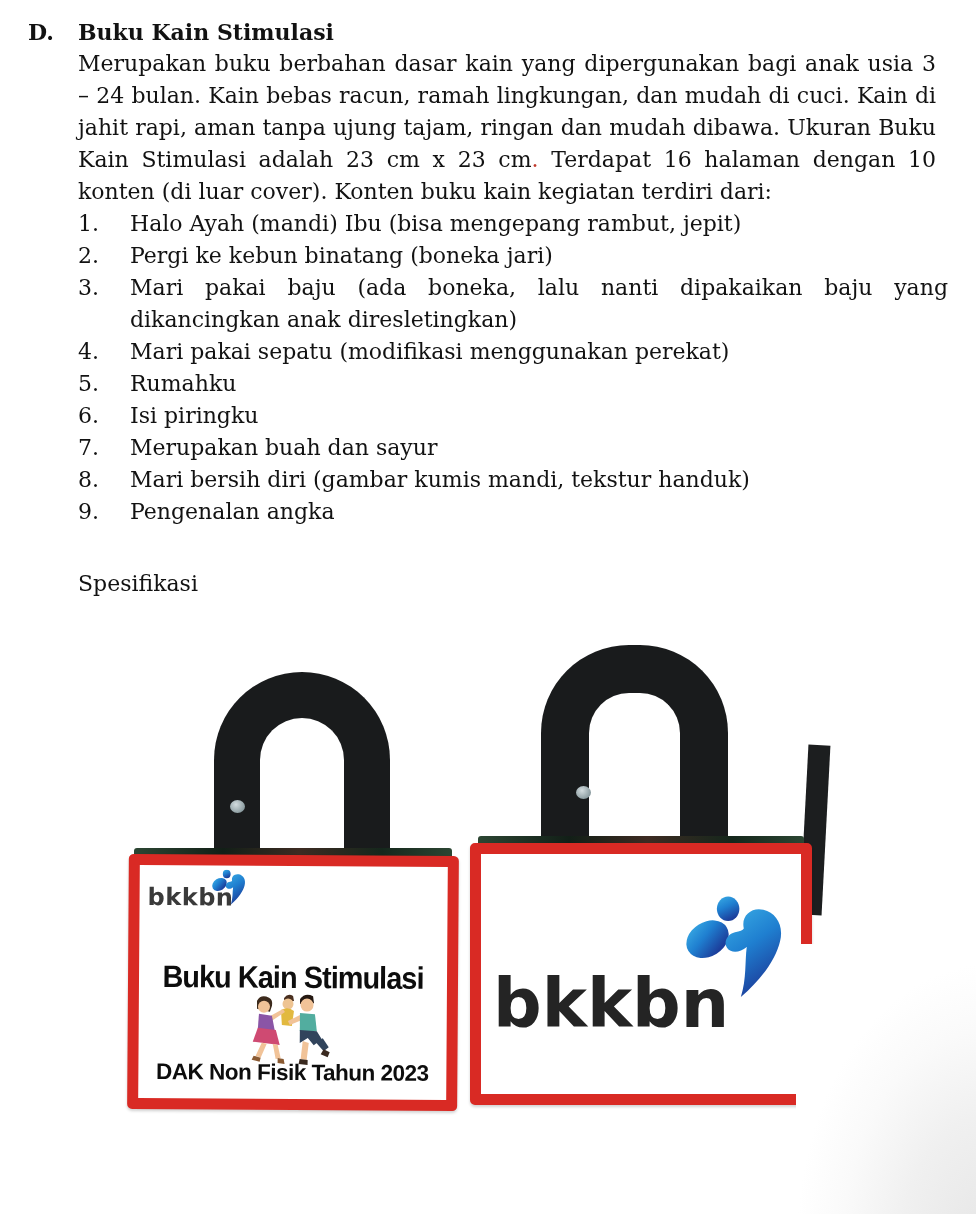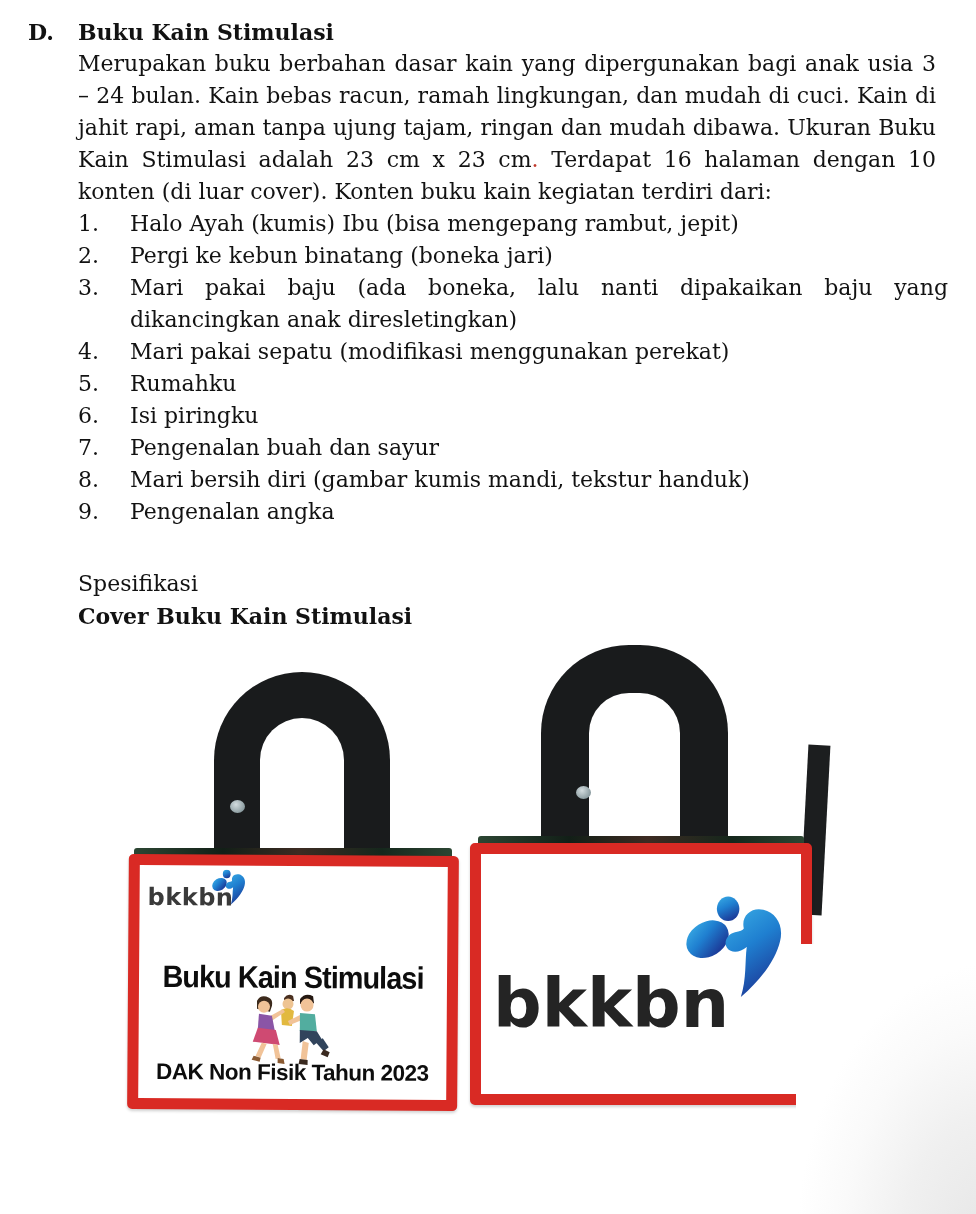--- a/index.html
+++ b/index.html
@@ -84,21 +84,21 @@
     <div class="heading-row">
       <span class="heading-letter">D.</span>
       <span>Buku Kain Stimulasi</span>
     </div>
 
     <p class="para"><span>Merupakan buku berbahan dasar kain yang dipergunakan bagi anak usia 3 – 24 bulan. Kain bebas racun, ramah lingkungan, dan mudah di cuci. Kain di jahit rapi, aman tanpa ujung tajam, ringan dan mudah dibawa. Ukuran Buku Kain Stimulasi adalah 23 cm x 23 cm</span><span class="red-dot">.</span><span> Terdapat 16 halaman dengan 10 konten (di luar cover). Konten buku kain kegiatan terdiri dari:</span></p>
 
     <div class="list">
       <div class="list-row">
         <span class="list-num">1.</span>
-        <span class="list-text">Halo Ayah (kumis) Ibu (bisa mengepang rambut, jepit)</span>
+        <span class="list-text">Halo Ayah (mandi) Ibu (bisa mengepang rambut, jepit)</span>
       </div>
       <div class="list-row">
         <span class="list-num">2.</span>
         <span class="list-text">Pergi ke kebun binatang (boneka jari)</span>
       </div>
       <div class="list-row">
         <span class="list-num">3.</span>
         <span class="list-text">Mari pakai baju (ada boneka, lalu nanti dipakaikan baju yang dikancingkan anak diresletingkan)</span>
       </div>
       <div class="list-row">
@@ -108,35 +108,34 @@
       <div class="list-row">
         <span class="list-num">5.</span>
         <span class="list-text">Rumahku</span>
       </div>
       <div class="list-row">
         <span class="list-num">6.</span>
         <span class="list-text">Isi piringku</span>
       </div>
       <div class="list-row">
         <span class="list-num">7.</span>
-        <span class="list-text">Pengenalan buah dan sayur</span>
+        <span class="list-text">Merupakan buah dan sayur</span>
       </div>
       <div class="list-row">
         <span class="list-num">8.</span>
         <span class="list-text">Mari bersih diri (gambar kumis mandi, tekstur handuk)</span>
       </div>
       <div class="list-row">
         <span class="list-num">9.</span>
         <span class="list-text">Pengenalan angka</span>
       </div>
     </div>
 
     <div class="spec">
       <div class="spec-title">Spesifikasi</div>
-      <div class="cover-title">Cover Buku Kain Stimulasi</div>
     </div>
   </div>
 
   <div class="figure">
 
     <div class="side-strap"></div>
 
     <div class="handle handle-left"></div>
     <div class="handle handle-right"></div>
     <div class="rivet rivet-left"></div>

